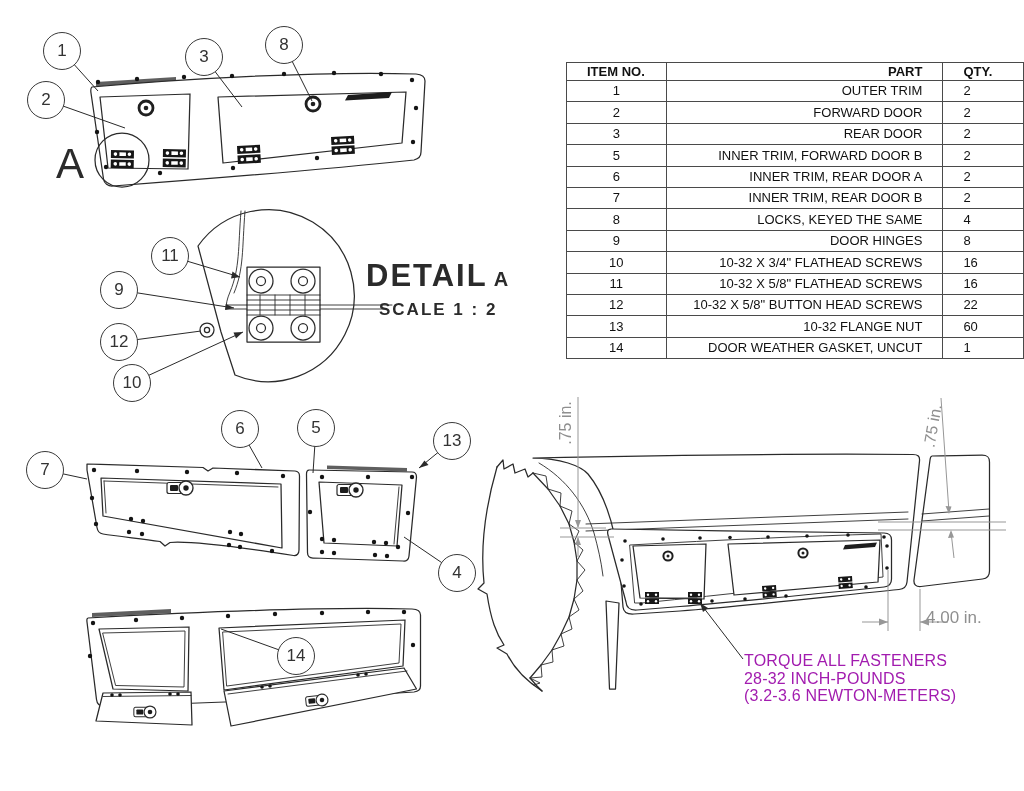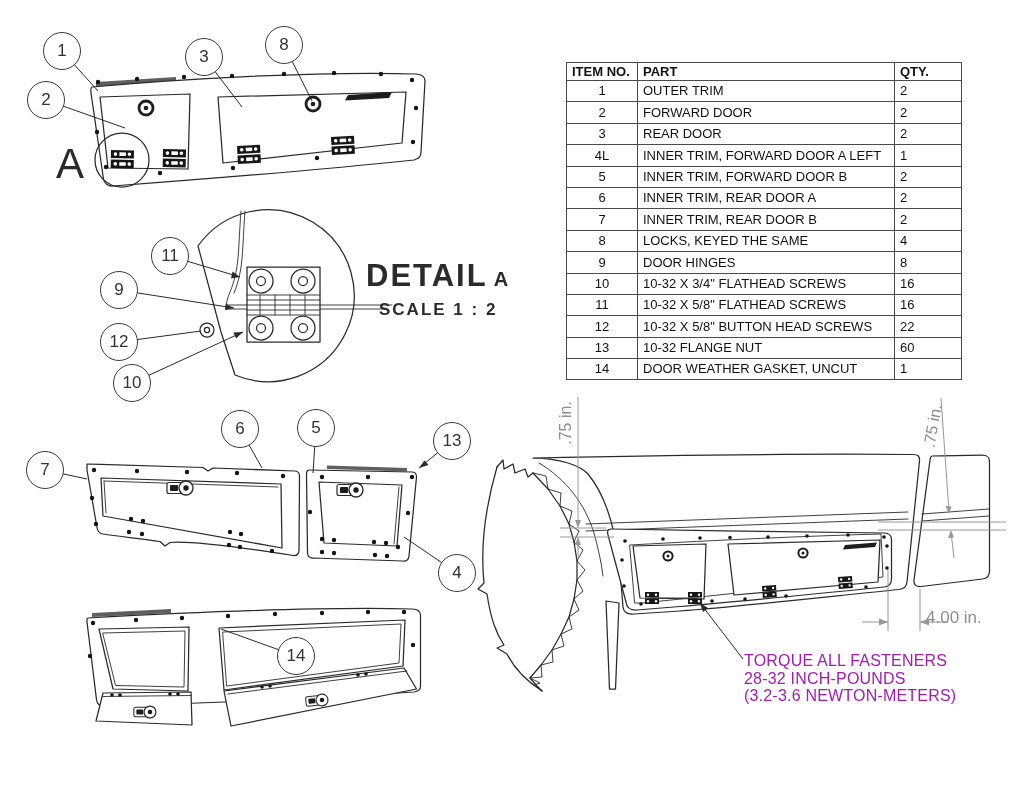--- a/index.html
+++ b/index.html
@@ -25,25 +25,25 @@
   .detail-scale{position:absolute;left:379px;top:300px;font-size:17px;letter-spacing:2px;color:#2b2b2b;font-weight:bold;}
   .dim-text{position:absolute;font-size:16px;color:#8f8f8f;white-space:nowrap;}
   .dim-rot-left{left:538px;top:414px;width:56px;text-align:center;transform:rotate(-90deg);}
   .dim-rot-right{left:905px;top:417px;width:56px;text-align:center;transform:rotate(-80deg);}
   .dim-bottom{left:926px;top:600px;font-size:17px;margin-top:8px;}
   .torque-note{position:absolute;left:744px;top:652px;font-size:16px;line-height:17.5px;
                letter-spacing:0.2px;color:#a21caf;white-space:nowrap;}
 
   table.parts{position:absolute;left:566px;top:62px;border-collapse:collapse;background:#fff;
               font-size:13px;color:#111;border:1.5px solid #333;table-layout:fixed;}
-  table.parts th,table.parts td{border:1px solid #4a4a4a;padding:0 5px;height:20.4px;
+  table.parts th,table.parts td{border:1px solid #4a4a4a;padding:0 20px;height:20.4px;
               line-height:1.05;overflow:hidden;white-space:nowrap;}
   table.parts th{font-weight:bold;height:17px;}
   .c-item{width:60px;text-align:center;}
-  .c-part{width:246px;text-align:left;}
+  .c-part{width:246px;text-align:right;}
   .c-qty{width:56px;text-align:left;}
   th.c-item{text-align:left;}
 </style>
 </head>
 <body>
 
 <div class="canvas">
 
 <svg class="lineart" width="1024" height="791" viewBox="0 0 1024 791">
   <defs>
@@ -350,25 +350,20 @@
           <td class="c-item">2</td>
           <td class="c-part">FORWARD DOOR</td>
           <td class="c-qty">2</td>
         </tr>
     <tr>
           <td class="c-item">3</td>
           <td class="c-part">REAR DOOR</td>
           <td class="c-qty">2</td>
         </tr>
     <tr>
-          <td class="c-item">4L</td>
-          <td class="c-part">INNER TRIM, FORWARD DOOR A LEFT</td>
-          <td class="c-qty">1</td>
-        </tr>
-    <tr>
           <td class="c-item">5</td>
           <td class="c-part">INNER TRIM, FORWARD DOOR B</td>
           <td class="c-qty">2</td>
         </tr>
     <tr>
           <td class="c-item">6</td>
           <td class="c-part">INNER TRIM, REAR DOOR A</td>
           <td class="c-qty">2</td>
         </tr>
     <tr>

